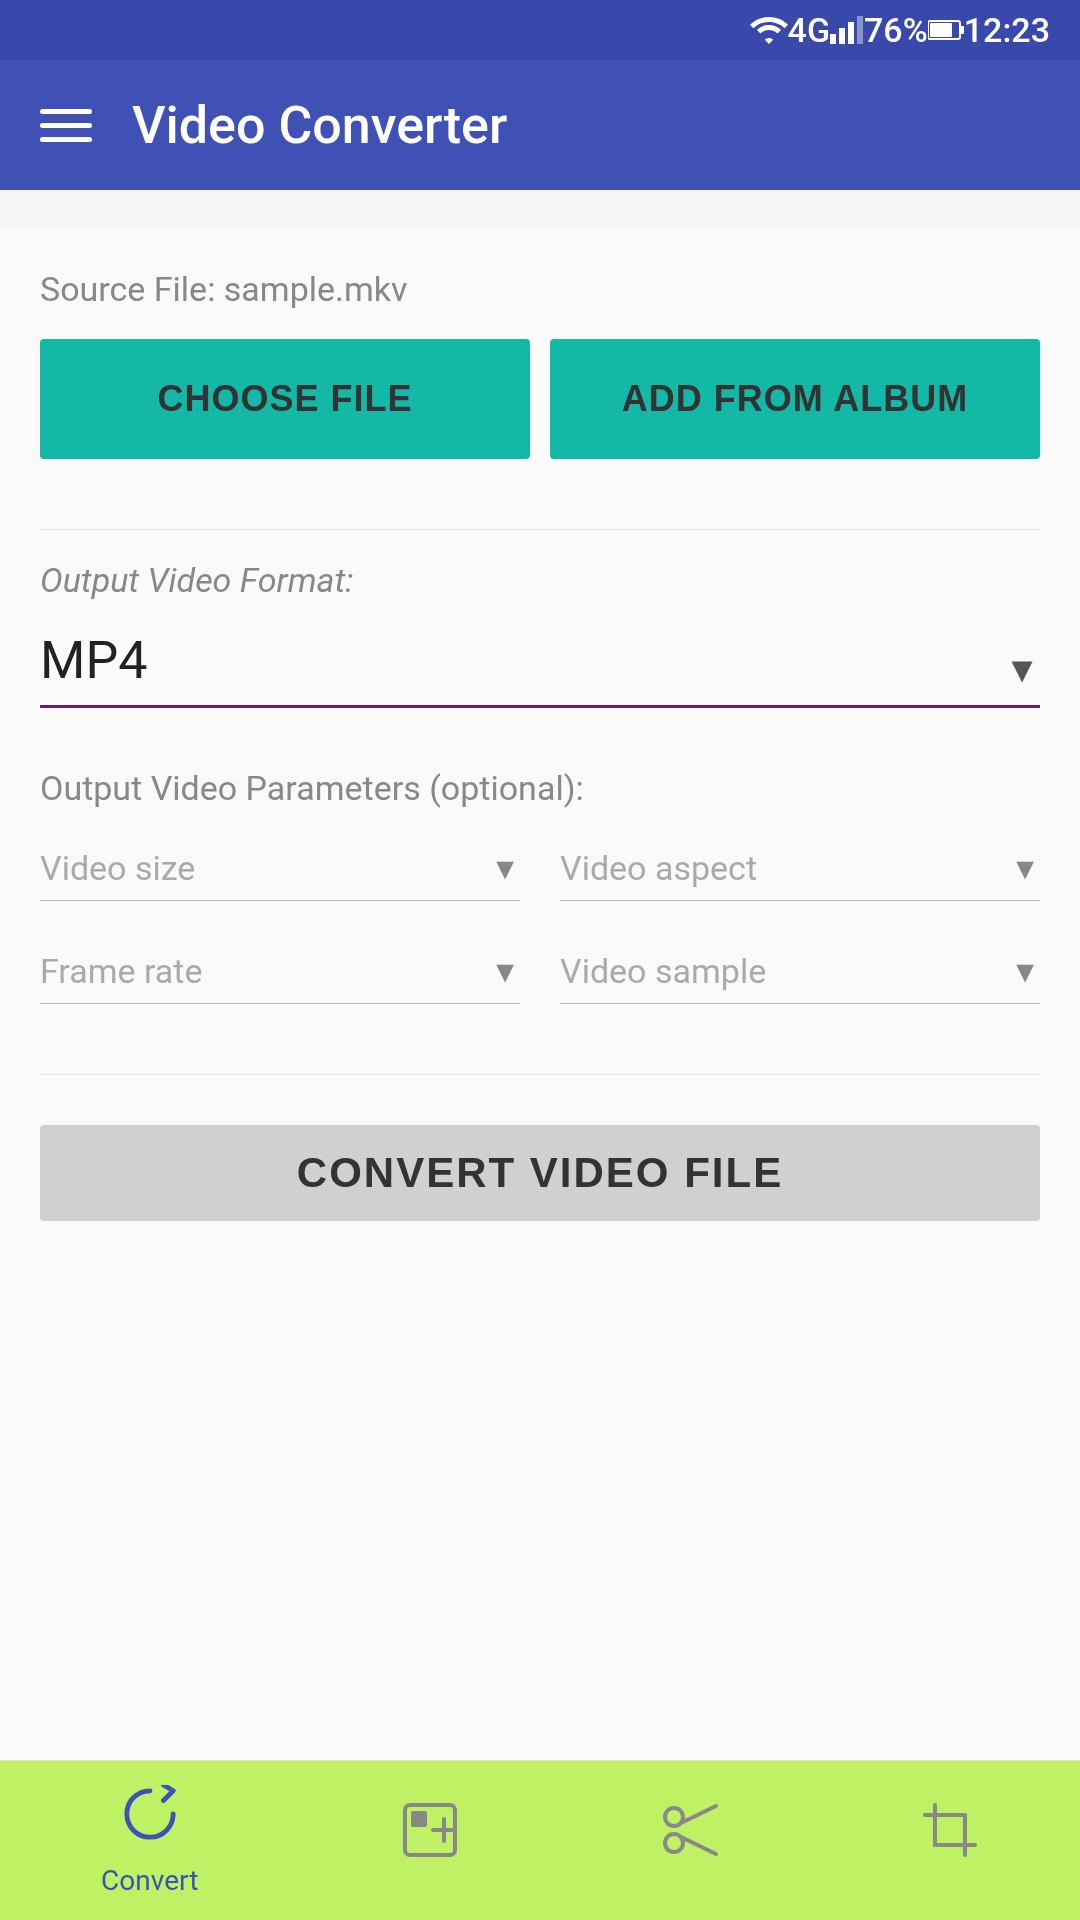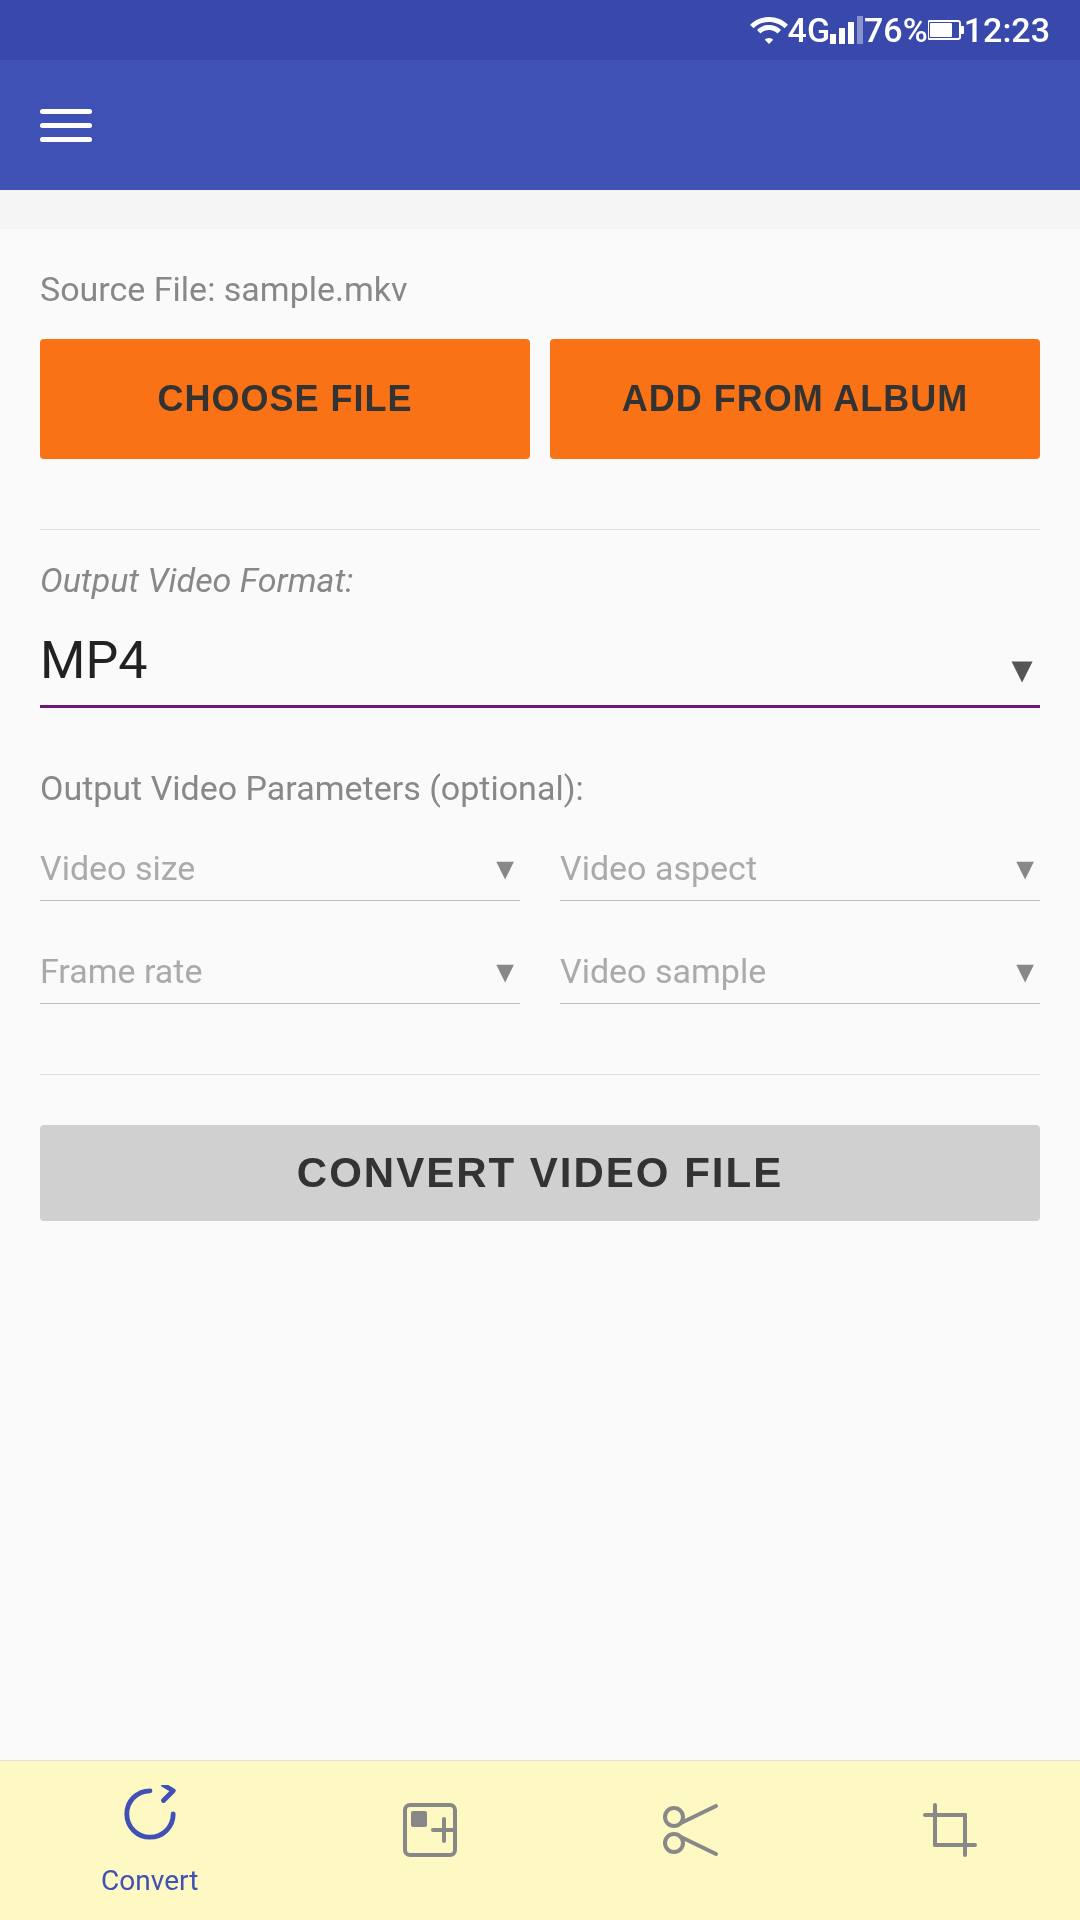--- a/index.html
+++ b/index.html
@@ -81,21 +81,21 @@
 
     .file-buttons {
       display: flex;
       gap: 20px;
       margin-bottom: 40px;
     }
 
     .btn-file {
       flex: 1;
       height: 120px;
-      background: #f97316;
+      background: #14b8a6;
       border: none;
       border-radius: 4px;
       font-size: 36px;
       font-weight: 700;
       color: #333;
       cursor: pointer;
       letter-spacing: 1px;
     }
 
     .divider {
@@ -175,21 +175,21 @@
       font-weight: 700;
       color: #333;
       cursor: pointer;
       letter-spacing: 2px;
       margin-top: 20px;
     }
 
     
     .bottom-nav {
       height: 160px;
-      background: #fef9c3;
+      background: #bef264;
       border-top: 1px solid #e0e0e0;
       display: flex;
       align-items: center;
       justify-content: space-around;
     }
 
     .nav-item {
       display: flex;
       flex-direction: column;
       align-items: center;
@@ -246,20 +246,21 @@
     <span class="status-text">12:23</span>
   </div>
 </div>
 
 <div class="app-bar">
   <div class="hamburger-icon">
     <span></span>
     <span></span>
     <span></span>
   </div>
+  <span class="app-title">Video Converter</span>
 </div>
 
 <div class="main-content">
 
   <div class="source-file-label">Source File: sample.mkv</div>
 
   <div class="file-buttons">
     <button class="btn-file">CHOOSE FILE</button>
     <button class="btn-file">ADD FROM ALBUM</button>
   </div>

